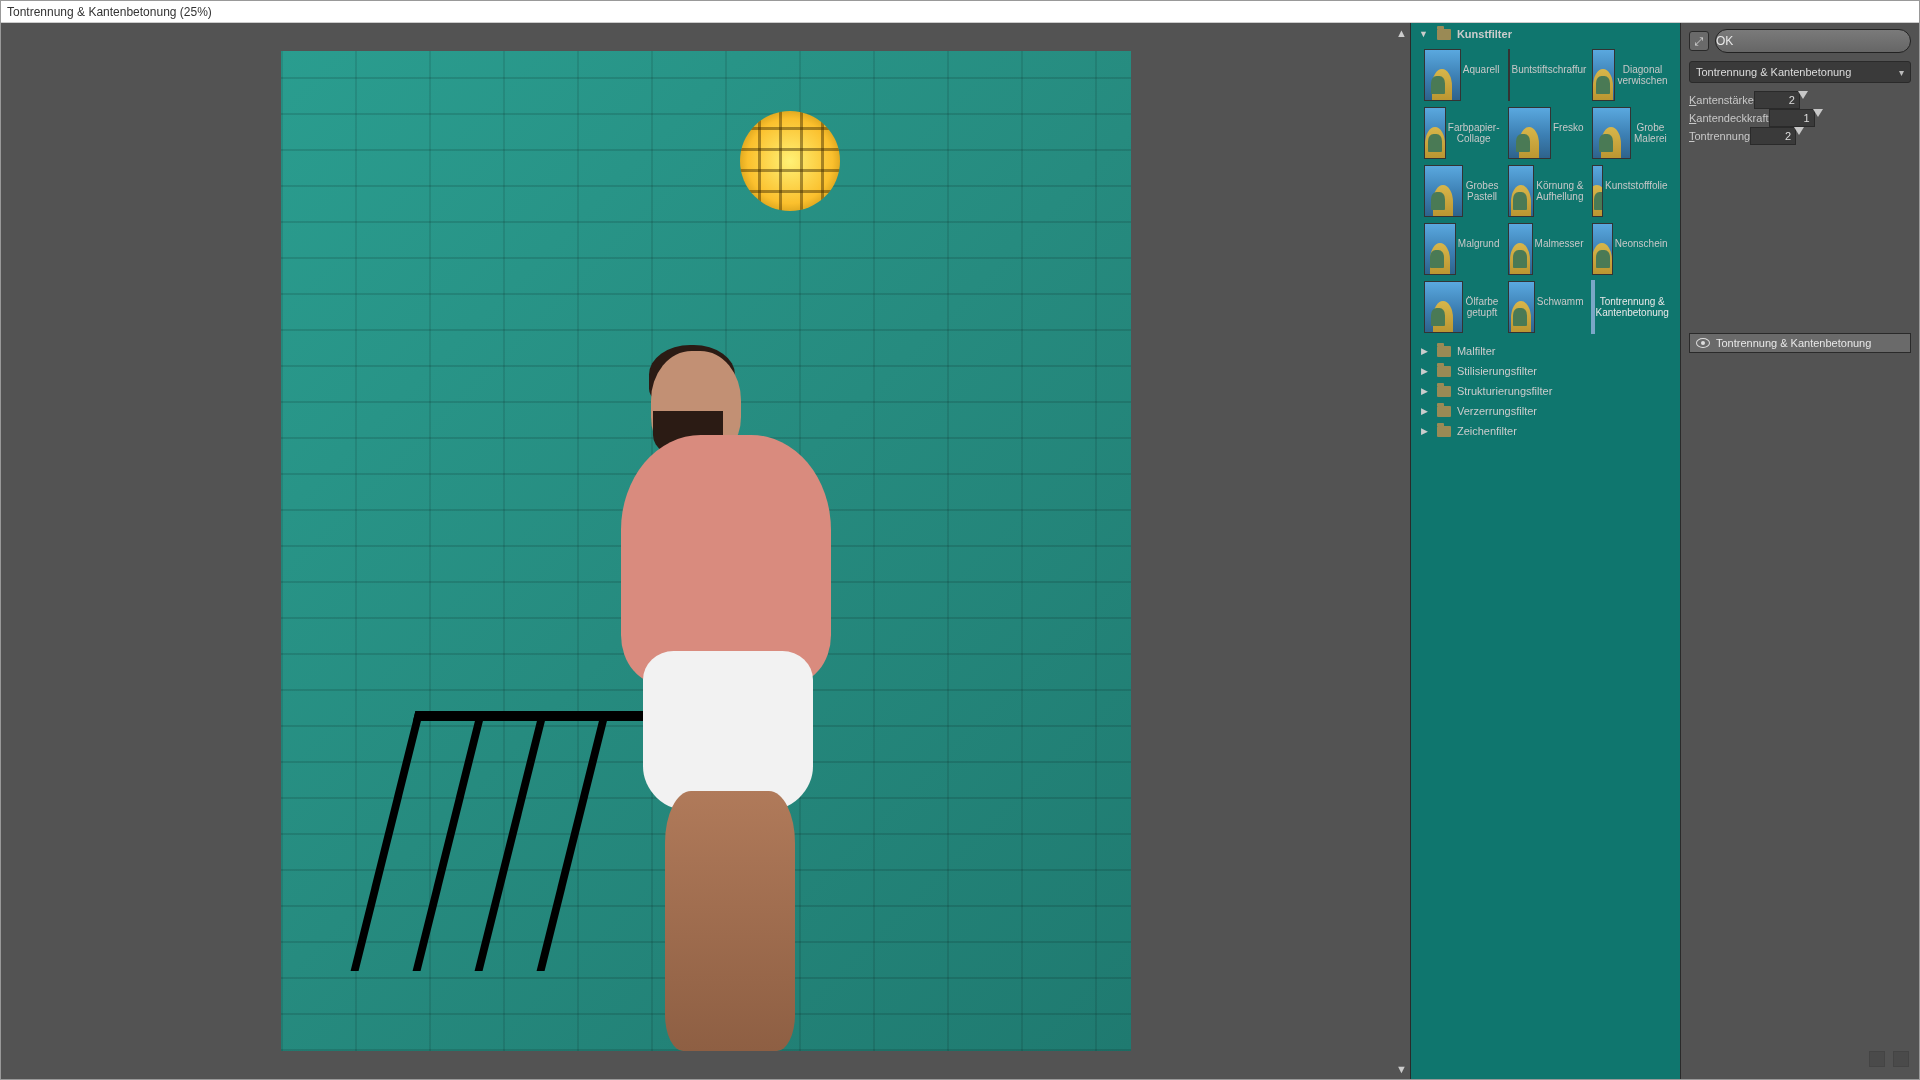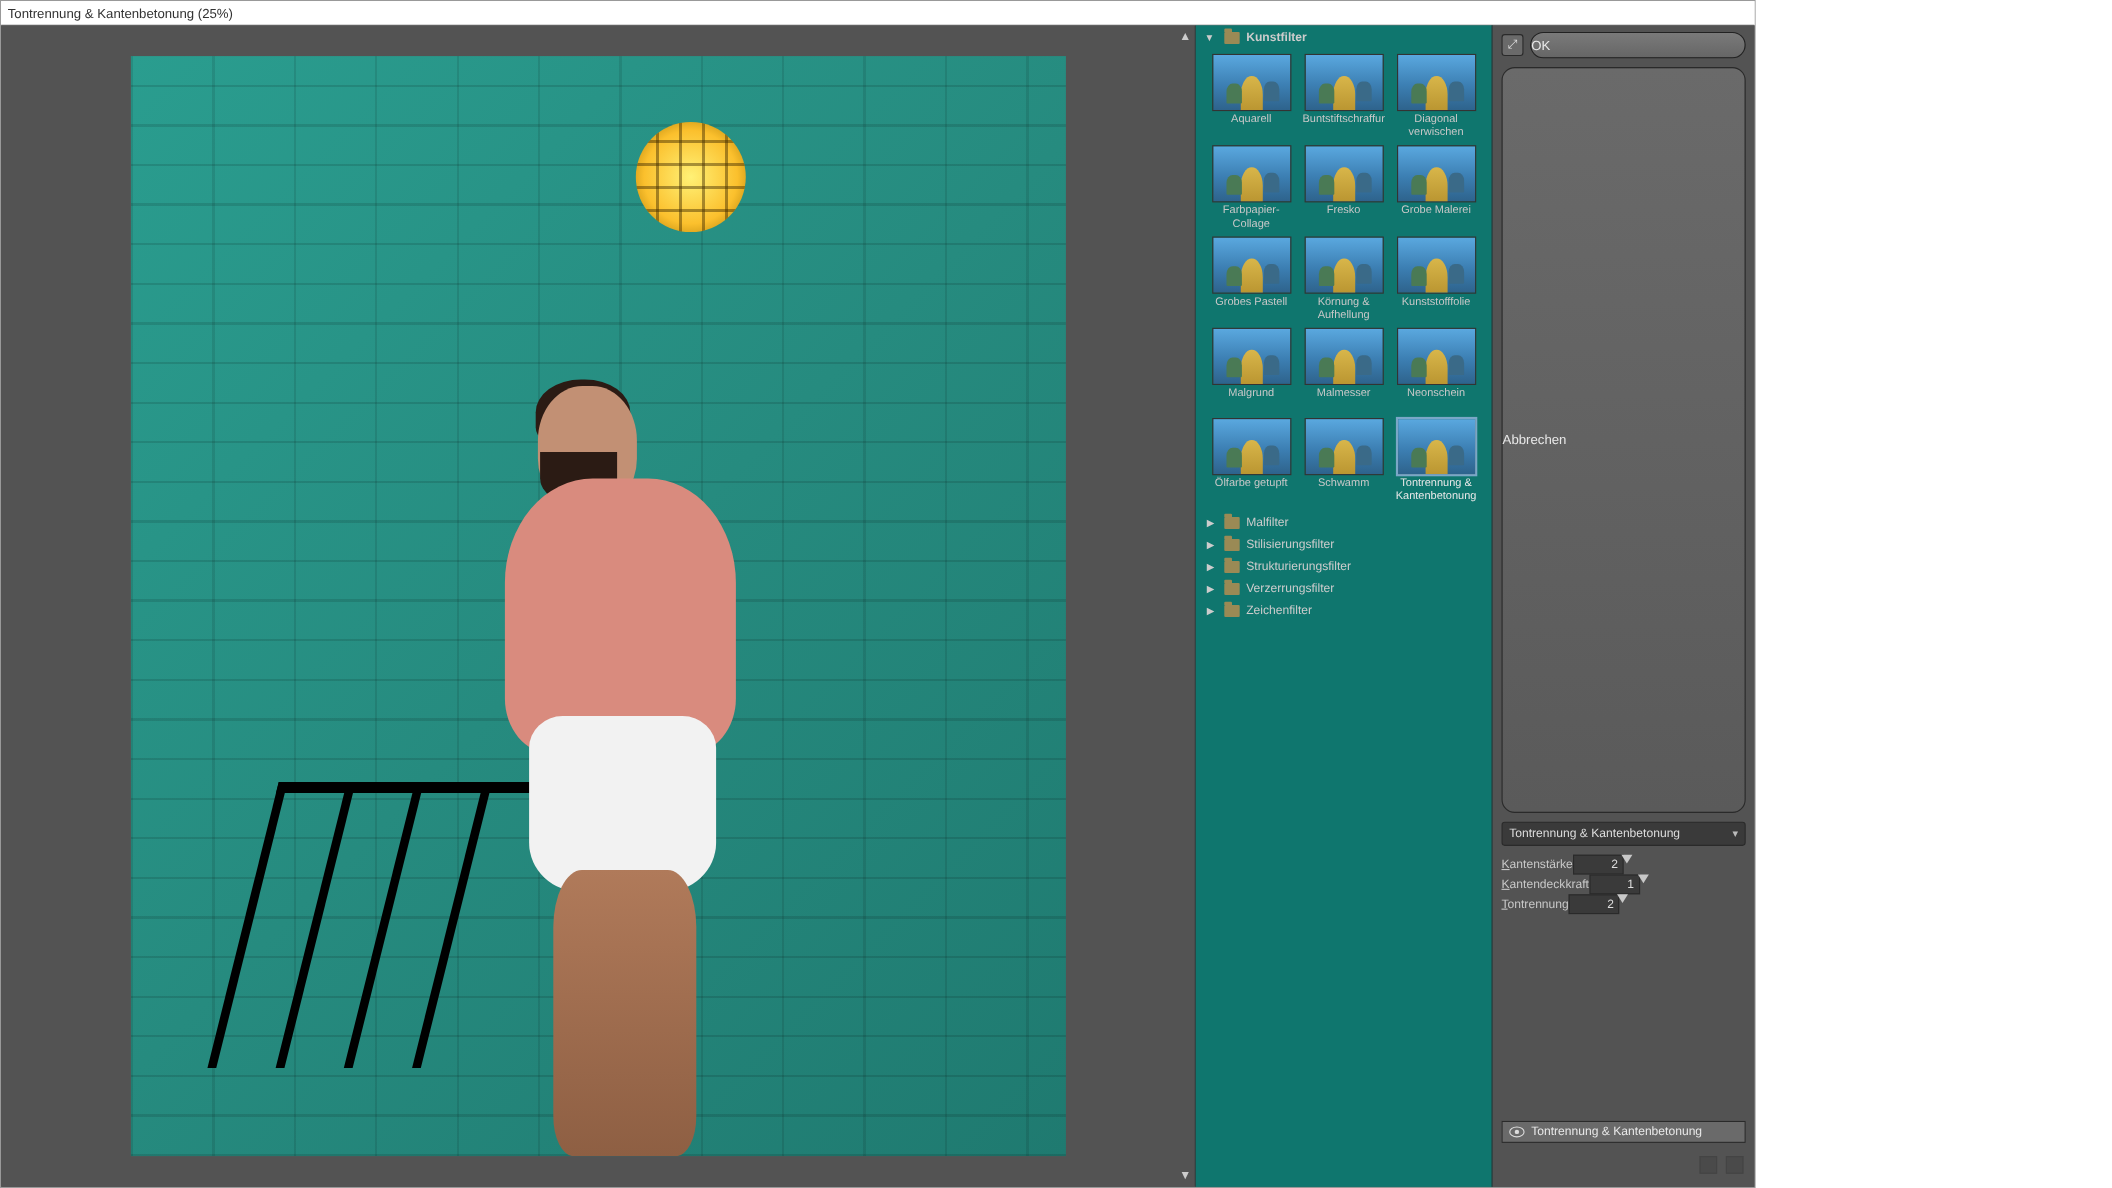--- a/index.html
+++ b/index.html
@@ -1,17 +1,17 @@
 <!DOCTYPE html>
 <html><head>
 <meta charset="utf-8">
 <style>
   * { margin: 0; padding: 0; box-sizing: border-box; font-family: "Segoe UI", Tahoma, sans-serif; }
   body { background: #fff; width: 1920px; height: 1080px; overflow: hidden; }
-  .window { width: 1596px; height: 1080px; display: flex; flex-direction: column; border: 1px solid #999; }
+  .window { width: 1920px; height: 1080px; display: flex; flex-direction: column; border: 1px solid #999; }
   .titlebar { height: 22px; background: #fff; border-bottom: 1px solid #ccc; display: flex; align-items: center; padding: 0 6px; font-size: 12px; color: #333; }
   .body { flex: 1; background: #535353; display: flex; min-height: 0; }
   .preview-col { flex: 1; display: flex; flex-direction: column; min-height: 0; border-right: 1px solid #2a2a2a; }
   .preview-area { flex: 1; display: flex; align-items: center; justify-content: center; background: #535353; position: relative; min-height: 0; }
   .image-placeholder { width: 850px; height: 1000px; background: linear-gradient(135deg,#2a9d8f 0%, #268b7f 50%, #1f7a70 100%); position: relative; overflow: hidden; }
   .lamp { position: absolute; left: 54%; top: 6%; width: 100px; height: 100px; background: radial-gradient(circle,#fff176 0%, #fbc02d 60%, #a07000 100%); border-radius: 50%; }
   .lamp::before { content:""; position:absolute; inset:0; border-radius:50%; background:
     repeating-linear-gradient(0deg, transparent 0 18px, rgba(60,40,0,.45) 18px 21px),
     repeating-linear-gradient(90deg, transparent 0 18px, rgba(60,40,0,.45) 18px 21px); }
   .person { position: absolute; left: 40%; top: 30%; width: 230px; height: 720px; }
@@ -39,21 +39,21 @@
   .footer-ico { width: 16px; height: 16px; border: 1px solid #888; background:#4a4a4a; }
   .zoom-box { background:#3a3a3a; border:1px solid #2a2a2a; padding: 1px 14px 1px 6px; position: relative; }
   .zoom-box::after { content:"▾"; position:absolute; right:3px; top:1px; font-size:10px; color:#bbb; }
   .filter-col { width: 270px; background:#0f766e; border-right: 1px solid #2a2a2a; display:flex; flex-direction:column; }
   .filter-header { display:flex; align-items:center; gap:6px; padding: 5px 8px; color:#ccc; font-size:11px; font-weight:bold; }
   .tri-down::before { content:"▼"; font-size:9px; color:#ccc; margin-right:3px; }
   .tri-right::before { content:"▶"; font-size:9px; color:#ccc; margin-right:3px; }
   .folder-ico { width:14px; height:11px; background:#9a8a55; border-radius:1px; position:relative; }
   .folder-ico::before { content:""; position:absolute; left:0; top:-3px; width:7px; height:3px; background:#9a8a55; border-radius:1px 1px 0 0; }
   .thumbs { display:grid; grid-template-columns: repeat(3, 76px); gap: 6px 8px; padding: 4px 10px 8px; justify-content:center; }
-  .thumb { display:flex; flex-direction:column; align-items:center; gap:2px; cursor:pointer; }
+  .thumb { display:flex; flex-direction:row; align-items:center; gap:2px; cursor:pointer; }
   .thumb-img { width: 72px; height: 52px; border:1px solid #333; background: linear-gradient(180deg,#5aa8df 0%, #3c7fb3 55%, #2e638c 100%); position:relative; overflow:hidden; }
   .thumb-img::before { content:""; position:absolute; left:50%; top:38%; width:20px; height:34px; transform:translateX(-50%); background: linear-gradient(#d8b64a,#b8932f); border-radius:50% 50% 6% 6%; }
   .thumb-img::after { content:""; position:absolute; left:18%; bottom:6px; width:14px; height:18px; background:#4a7a55; border-radius:40% 40% 6% 6%; box-shadow: 34px -2px 0 0 #3a6a88; }
   .thumb-label { font-size: 10px; color:#c8c8c8; text-align:center; line-height:1.15; min-height: 22px; }
   .thumb.selected .thumb-img { outline: 2px solid #7aa7c7; outline-offset: -1px; }
   .thumb.selected .thumb-label { color:#e8e8e8; }
   .filter-cats { display:flex; flex-direction:column; }
   .cat { display:flex; align-items:center; gap:6px; padding: 4px 10px; color:#ccc; font-size:11px; cursor:pointer; }
   .settings-col { width: 238px; background:#535353; display:flex; flex-direction:column; padding: 6px 8px 8px; gap: 8px; }
   .top-row { display:flex; gap:6px; align-items:center; }
@@ -196,23 +196,20 @@
         </div>
     </div>
 
     <div class="settings-col">
       <div class="top-row">
         <div class="sq-btn">⤢</div>
         <div class="pill primary">
           <span>OK</span>
         </div>
       </div>
-      <div class="pill">
-        <span>Abbrechen</span>
-      </div>
       <div class="dropdown">
         <span>Tontrennung &amp; Kantenbetonung</span>
         <span class="chev">▾</span>
       </div>
       <div id="params">
           <div class="param">
             <div class="param-row">
               <span class="underline-first">Kantenstärke</span>
               <input class="param-val" value="2" style="">
             </div>

